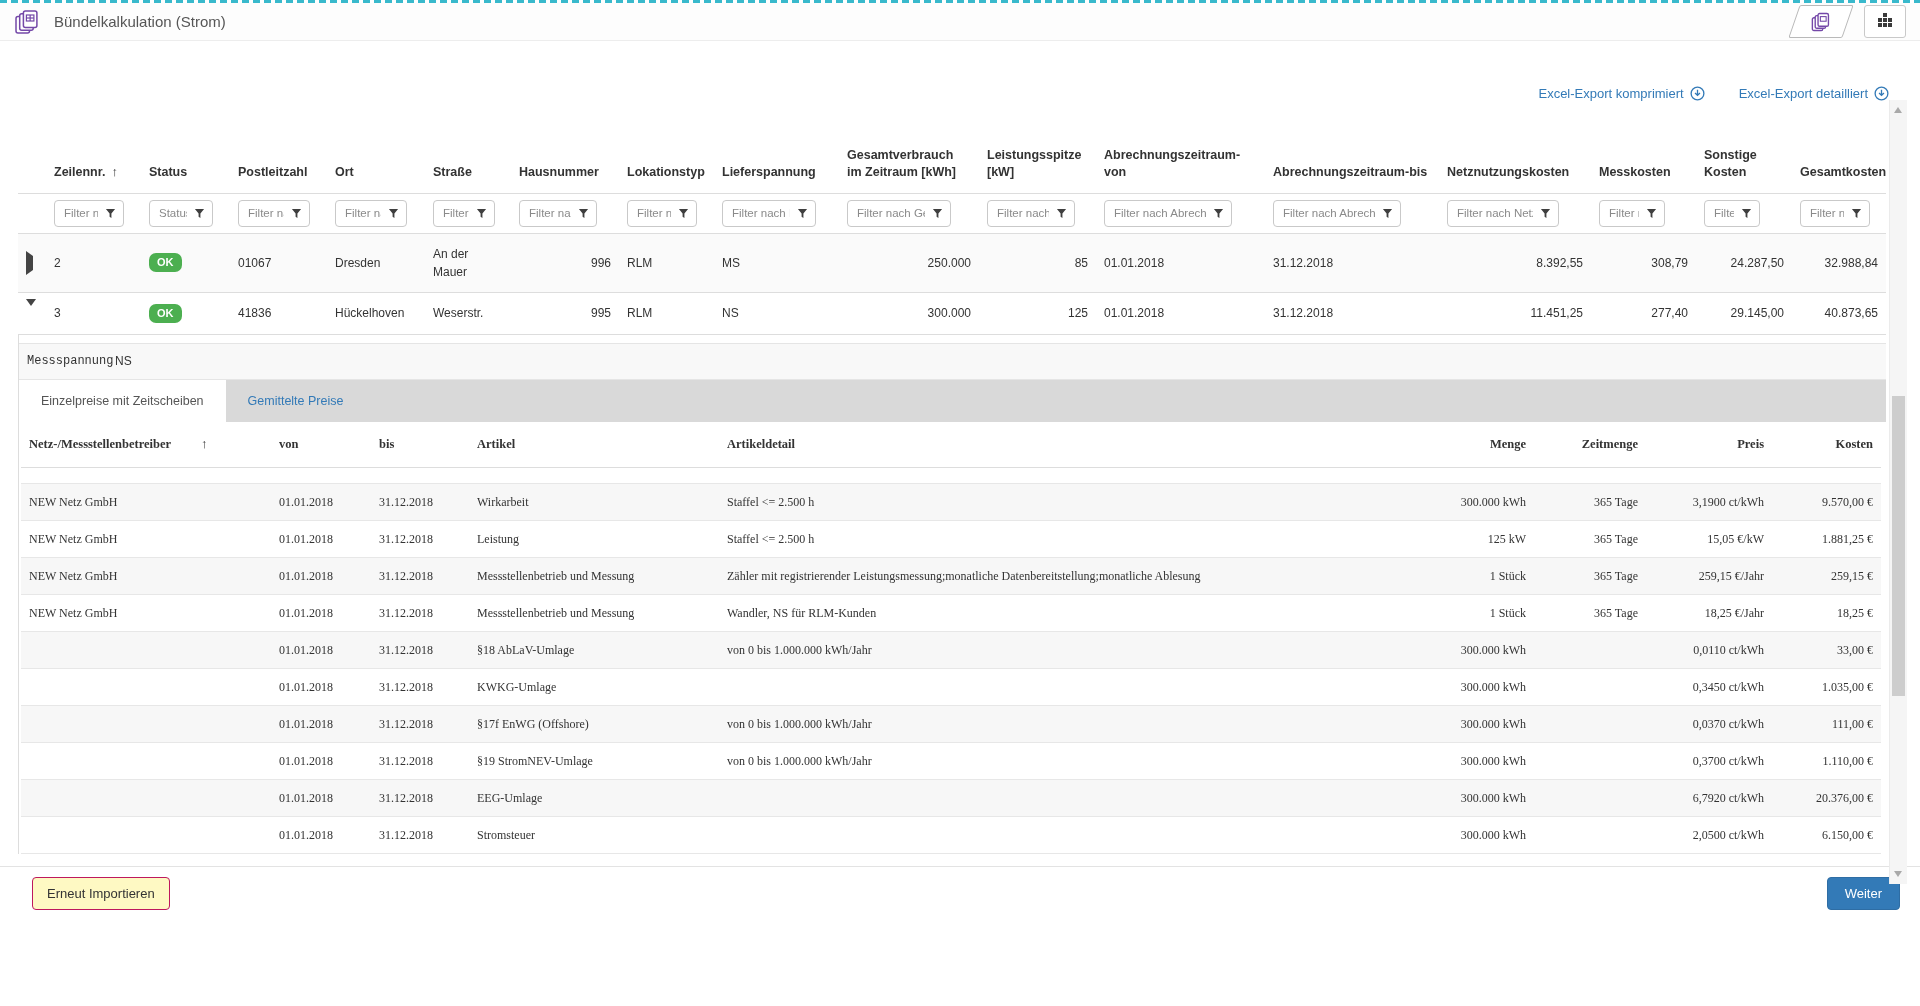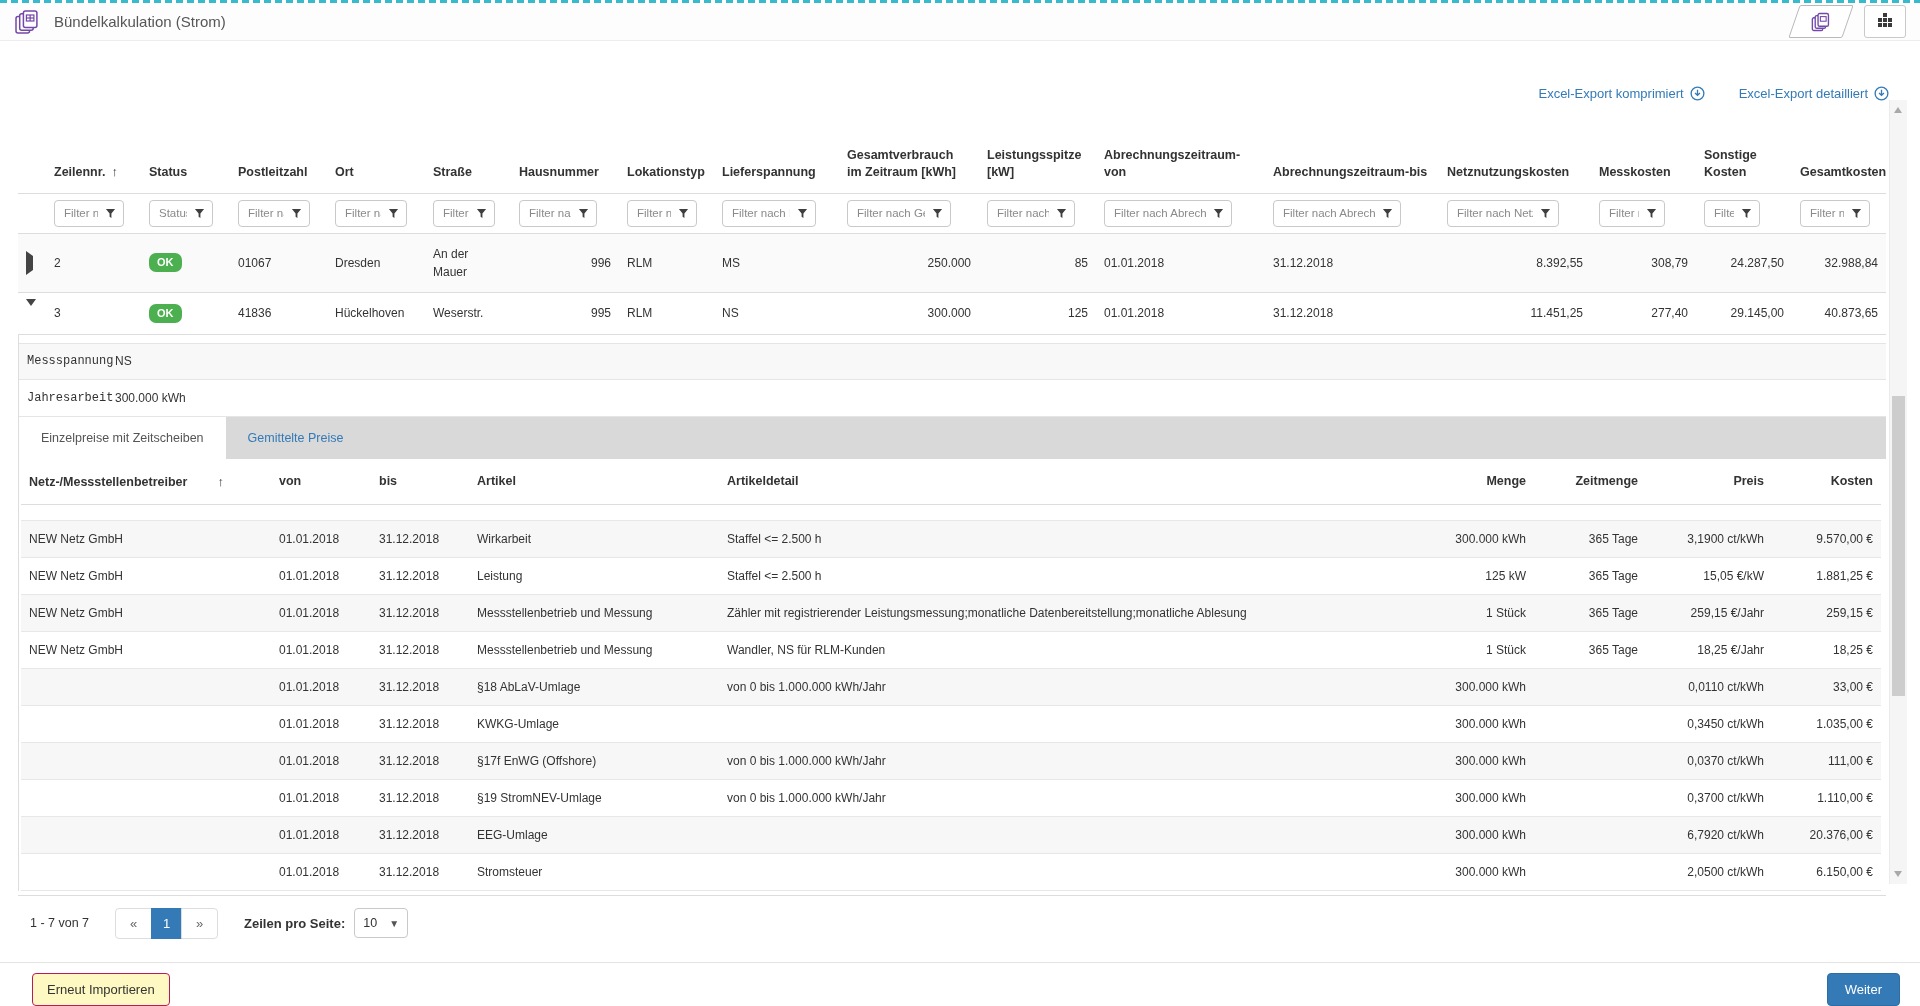--- a/index.html
+++ b/index.html
@@ -58,21 +58,21 @@
   .detail{width:1868px;margin-left:18px;box-sizing:border-box;border-left:1px solid #ddd;padding-top:8px;background:#fff;}
   .kv-row{height:37px;box-sizing:border-box;display:flex;align-items:center;padding-left:8px;
           font-size:12px;border-bottom:1px solid #e5e5e5;}
   .kv-row.first{border-top:1px solid #e5e5e5;background:#f8f8f8;}
   .kv-label{width:88px;font-family:Liberation Mono, monospace;}
   .tabs{height:42px;background:#d9d9d9;display:flex;align-items:stretch;}
   .tab{display:flex;align-items:flex-end;padding:14px 22px;font-size:12.5px;cursor:pointer;}
   .tab.active{background:#fff;color:#555;}
   .tab.inactive{color:#337ab7;}
 
-  .inner{width:1860px;margin-left:2px;}
+  .inner{width:1860px;margin-left:2px;font-family:Liberation Serif, serif;}
   .inner thead th{text-align:left;font-size:12.5px;font-weight:bold;color:#333;padding:0 8px;height:46px;
                   box-sizing:border-box;vertical-align:middle;border-bottom:1px solid #ddd;cursor:pointer;}
   .inner thead th.num{text-align:right;}
   .inner .spacer td{height:16px;padding:0;border-bottom:1px solid #e7e7e7;}
   .inner tbody td{font-size:12px;padding:0 8px;height:37px;box-sizing:border-box;border-bottom:1px solid #e7e7e7;
                   vertical-align:middle;white-space:nowrap;overflow:hidden;}
   .inner tbody tr.alt{background:#f7f7f7;}
 
   
   .pager{width:1868px;margin:4px 0 0 18px;border-top:1px solid #ddd;height:55px;box-sizing:border-box;
@@ -377,24 +377,20 @@
         <td class="num">40.873,65</td>
       </tr>
     </tbody>
   </table>
 
   <div class="detail">
     <div class="kv-row first">
       <span class="kv-label">Messspannung</span>
       <span>NS</span>
     </div>
-    <div class="kv-row">
-      <span class="kv-label">Jahresarbeit</span>
-      <span>300.000 kWh</span>
-    </div>
     <div class="tabs">
       <div class="tab active">
           <span>Einzelpreise mit Zeitscheiben</span>
         </div>
       <div class="tab inactive">
           <span>Gemittelte Preise</span>
         </div>
     </div>
 
     <table class="inner">
@@ -533,33 +529,20 @@
             <td></td>
             <td class="num">300.000 kWh</td>
             <td class="num"></td>
             <td class="num">2,0500 ct/kWh</td>
             <td class="num">6.150,00 €</td>
         </tr>
       </tbody>
     </table>
   </div>
 
-  <div class="pager">
-    <span>1 - 7 von 7</span>
-    <div class="pager-group">
-      <div class="pg-btn first">«</div>
-      <div class="pg-btn active">1</div>
-      <div class="pg-btn last">»</div>
-    </div>
-    <span class="pp-label">Zeilen pro Seite:</span>
-    <div class="pp-select">
-      <span>10</span>
-      <span class="pp-caret">▼</span>
-    </div>
-  </div>
 
   <div class="footer">
     <button class="btn-secondary">Erneut Importieren</button>
     <button class="btn-primary">Weiter</button>
   </div>
 
   <div class="vscroll">
     <span class="vs-up"></span>
     <span class="vs-thumb"></span>
     <span class="vs-down"></span>

